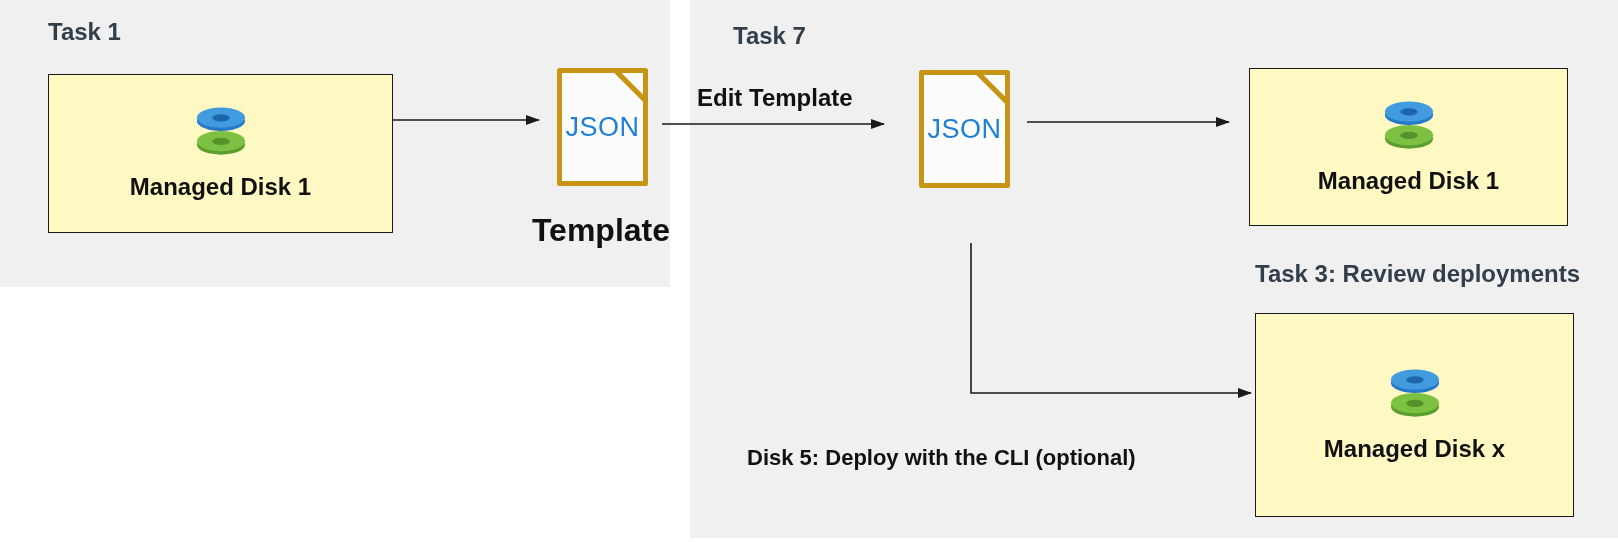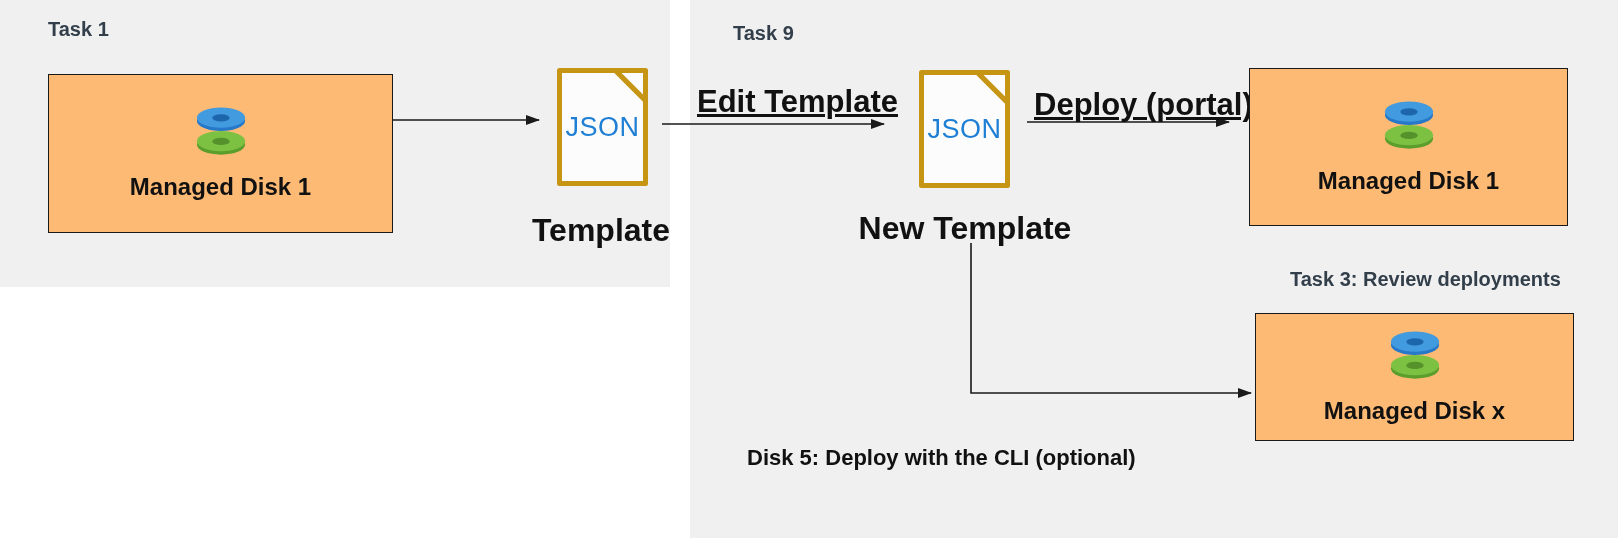--- a/index.html
+++ b/index.html
@@ -24,28 +24,28 @@
     width: 1618px; height: 542px;
     pointer-events: none;
   }
 
   .label {
     position: absolute;
     font-weight: bold;
     color: #111111;
     white-space: nowrap;
   }
-  .task-title { color: #323F4B; font-size: 20px; }
-  .arrow-label { font-size: 31px; text-decoration: underline; }
+  .task-title { color: #323F4B; font-size: 24px; }
+  .arrow-label { font-size: 24px; }
   .under-label { font-size: 32px; transform: translateX(-50%); }
   .opt-label { font-size: 22px; line-height: 30px; }
 
   .disk-box {
     position: absolute;
-    background: #fdba74;
+    background: #fef9c3;
     border: 1.5px solid #1a1a1a;
     box-sizing: border-box;
     display: flex;
     flex-direction: column;
     align-items: center;
     justify-content: center;
     gap: 15px;
   }
   .disk-box .box-label {
     font-weight: bold;
@@ -104,48 +104,46 @@
     <div class="box-label">Managed Disk 1</div>
   </div>
 
   <svg class="json-icon" style="left:557px; top:68px;" width="91" height="118" viewBox="0 0 91 118">
     <path class="page" d="M2.5,2.5 L58.5,2.5 L88.5,32.5 L88.5,115.5 L2.5,115.5 Z"></path>
     <path class="flap" d="M58.5,2.5 L88.5,2.5 L88.5,32.5 Z"></path>
     <text x="45.5" y="68">JSON</text>
   </svg>
   <div class="label under-label" style="left:601px; top:212px;">Template</div>
 
-  <div class="label task-title" style="left:733px; top:22px;">Task 9</div>
+  <div class="label task-title" style="left:733px; top:22px;">Task 7</div>
 
   <div class="label arrow-label" style="left:697px; top:84px;">Edit Template</div>
 
   <svg class="json-icon" style="left:919px; top:70px;" width="91" height="118" viewBox="0 0 91 118">
     <path class="page" d="M2.5,2.5 L58.5,2.5 L88.5,32.5 L88.5,115.5 L2.5,115.5 Z"></path>
     <path class="flap" d="M58.5,2.5 L88.5,2.5 L88.5,32.5 Z"></path>
     <text x="45.5" y="68">JSON</text>
   </svg>
-  <div class="label under-label" style="left:965px; top:210px;">New Template</div>
 
-  <div class="label arrow-label" style="left:1034px; top:87px;">Deploy (portal)</div>
 
   <div class="disk-box" style="left:1249px; top:68px; width:319px; height:158px;">
     <svg width="54" height="52" viewBox="0 0 56 54">
       <ellipse cx="28" cy="40" rx="25" ry="10.5" fill="#5C9E2D"></ellipse>
       <ellipse cx="28" cy="36.5" rx="25" ry="10.5" fill="#7CC142"></ellipse>
       <ellipse cx="28" cy="36.8" rx="9" ry="3.8" fill="#55922B"></ellipse>
       <ellipse cx="28" cy="15.5" rx="25" ry="10.5" fill="#2678C8"></ellipse>
       <ellipse cx="28" cy="12" rx="25" ry="10.5" fill="#429ADF"></ellipse>
       <ellipse cx="28" cy="12.3" rx="9" ry="3.8" fill="#1E66AC"></ellipse>
     </svg>
     <div class="box-label">Managed Disk 1</div>
   </div>
 
-  <div class="label task-title" style="left:1255px; top:268px;margin-left:35px;">Task 3: Review deployments</div>
+  <div class="label task-title" style="left:1255px; top:260px;">Task 3: Review deployments</div>
 
-  <div class="disk-box" style="left:1255px; top:313px; width:319px; height:128px;">
+  <div class="disk-box" style="left:1255px; top:313px; width:319px; height:204px;">
     <svg width="54" height="52" viewBox="0 0 56 54">
       <ellipse cx="28" cy="40" rx="25" ry="10.5" fill="#5C9E2D"></ellipse>
       <ellipse cx="28" cy="36.5" rx="25" ry="10.5" fill="#7CC142"></ellipse>
       <ellipse cx="28" cy="36.8" rx="9" ry="3.8" fill="#55922B"></ellipse>
       <ellipse cx="28" cy="15.5" rx="25" ry="10.5" fill="#2678C8"></ellipse>
       <ellipse cx="28" cy="12" rx="25" ry="10.5" fill="#429ADF"></ellipse>
       <ellipse cx="28" cy="12.3" rx="9" ry="3.8" fill="#1E66AC"></ellipse>
     </svg>
     <div class="box-label">Managed Disk x</div>
   </div>

